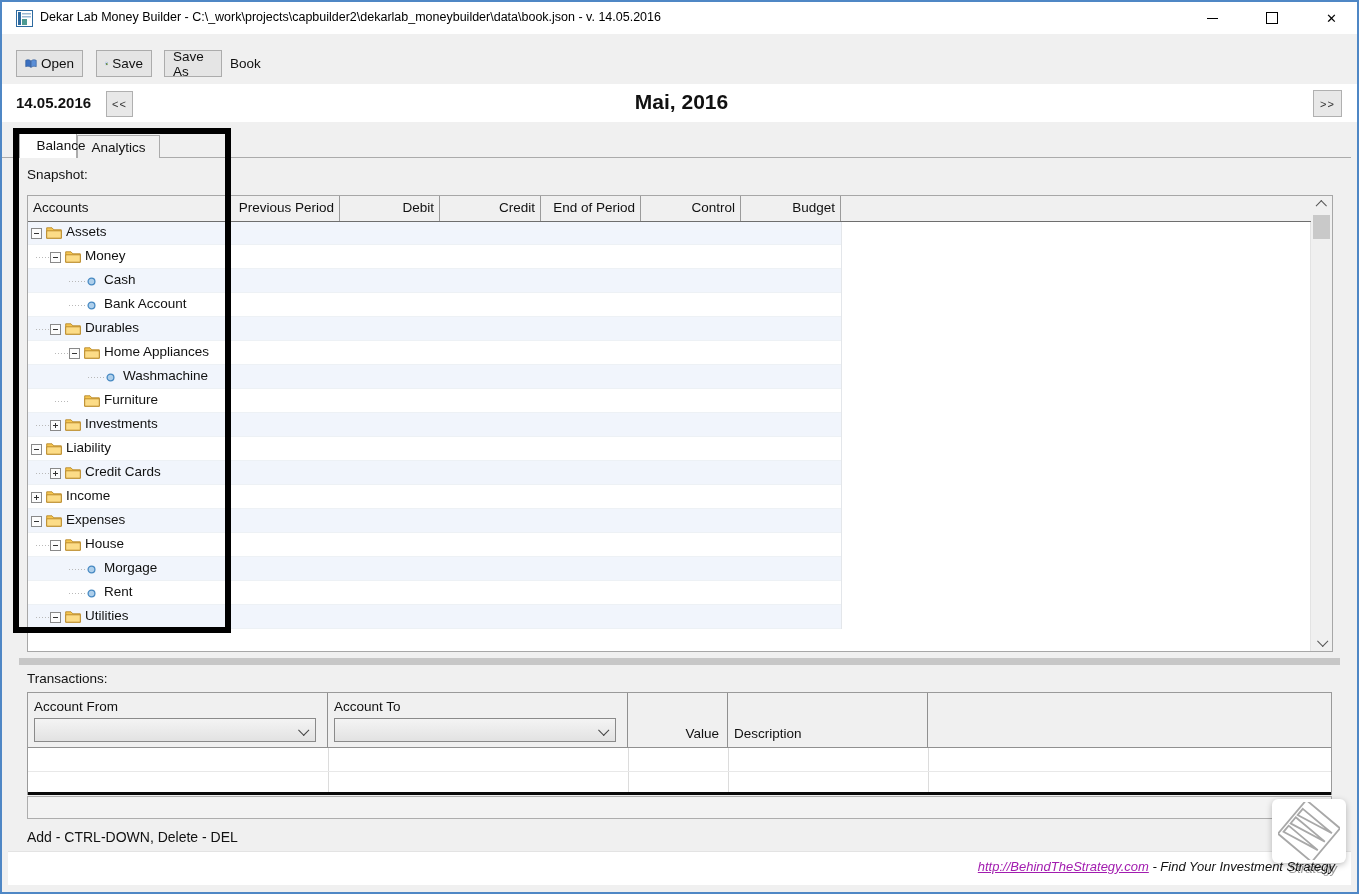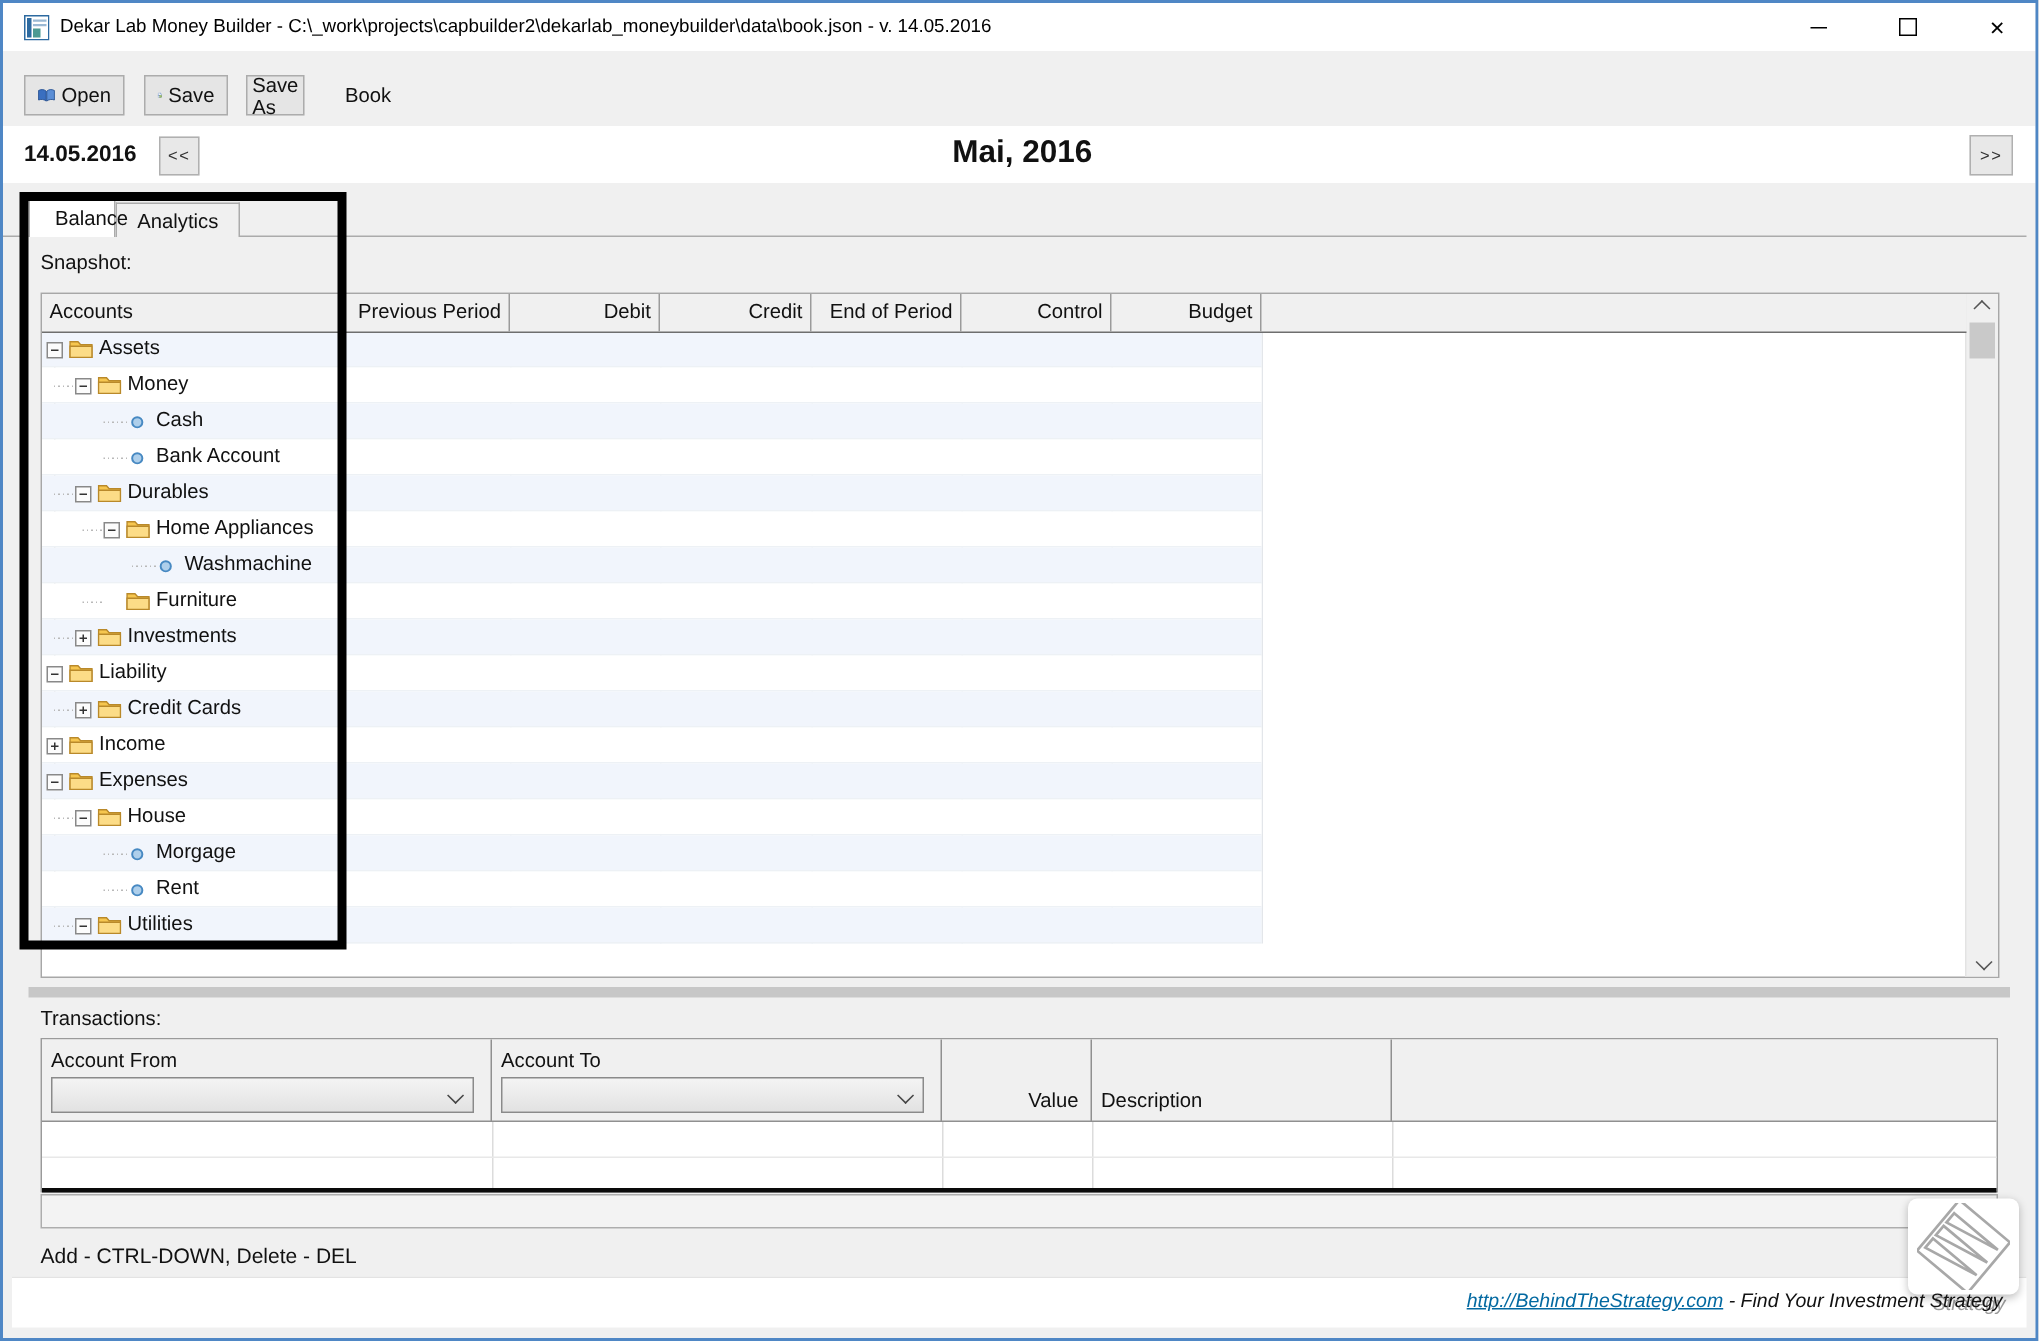--- a/index.html
+++ b/index.html
@@ -11,21 +11,21 @@
   #titlebar .ttl{position:absolute;left:38px;top:8px;font-size:12.5px;color:#000;white-space:nowrap;}
   .appicon{position:absolute;left:14px;top:8px;width:17px;height:17px;}
   .wbtn{position:absolute;top:0;width:45px;height:32px;display:flex;align-items:center;justify-content:center;color:#000;}
   #btn-min{left:1188px;} #btn-max{left:1247px;} #btn-close{left:1307px;}
   .glyph-min{display:block;width:11px;height:1px;background:#000;}
   .glyph-max{display:block;width:10px;height:10px;border:1px solid #000;}
   .glyph-close{font-size:13px;line-height:13px;}
   
   #toolbar{position:absolute;left:2px;top:34px;width:1355px;height:50px;background:#f0f0f0;border-bottom:1px solid #e2e2e2;}
   .tbtn{position:absolute;top:16px;height:27px;box-sizing:border-box;background:#e5e5e5;border:1px solid #acacac;display:flex;align-items:center;justify-content:center;gap:4px;font-size:13.5px;padding:0 8px;}
-  #btn-open{left:14px;width:67px;} #btn-save{left:94px;width:56px;} #btn-saveas{left:162px;width:39px;}
+  #btn-open{left:14px;width:67px;} #btn-save{left:94px;width:56px;} #btn-saveas{left:162px;width:58px;}
   #lbl-book{position:absolute;left:228px;top:22px;font-size:13.5px;}
   
   #datebar{position:absolute;left:2px;top:84px;width:1355px;height:38px;background:#fff;}
   #cur-date{position:absolute;left:14px;top:10px;font-size:15px;font-weight:bold;}
   .navbtn{position:absolute;box-sizing:border-box;background:#e8e8e8;border:1px solid #b0b0b0;font-size:11px;display:flex;align-items:center;justify-content:center;color:#333;letter-spacing:1px;}
   #btn-prev{left:104px;top:7px;width:27px;height:26px;}
   #btn-next{left:1311px;top:6px;width:29px;height:27px;}
   #period-title{position:absolute;left:0;top:6px;width:1359px;text-align:center;font-size:21px;font-weight:bold;}
   
   #tabline{position:absolute;left:2px;top:157px;width:1349px;height:1px;background:#ababab;}
@@ -70,21 +70,21 @@
   .combo{position:absolute;left:6px;top:25px;height:24px;box-sizing:border-box;background:linear-gradient(#f4f4f4,#e2e2e2);border:1px solid #8a8a8a;}
   .combo .chev{position:absolute;right:8px;top:8px;border-color:#444;}
   .vline{position:absolute;top:55px;width:1px;height:46px;background:#dcdcdc;}
   .rowsep{position:absolute;left:0;top:78px;width:100%;height:1px;background:#e8e8e8;}
   #blackline{position:absolute;left:0;top:99px;width:100%;height:3px;background:#0a0a0a;}
   #hscroll{position:absolute;left:27px;top:796px;width:1305px;height:23px;box-sizing:border-box;background:#f3f3f3;border:1px solid #adadad;}
   #lbl-add{position:absolute;left:27px;top:829px;font-size:14px;}
   
   #footer{position:absolute;left:8px;top:851px;width:1343px;height:33px;background:#fff;border-top:1px solid #e3e3e3;}
   #footer .line{position:absolute;right:16px;top:7px;font-size:13px;font-style:italic;white-space:nowrap;z-index:2;}
-  #footer a{color:#0369a1;margin-left:44px;}
+  #footer a{color:#a21caf;margin-left:44px;}
   #wmark{position:absolute;right:14px;top:9px;font-size:13px;font-style:italic;color:#9a9a9a;z-index:1;}
   #logocard{position:absolute;left:1272px;top:799px;width:74px;height:64px;background:#fff;border-radius:6px;box-shadow:0 2px 6px rgba(0,0,0,.25);z-index:1;display:flex;align-items:center;justify-content:center;}
 </style>
 </head>
 <body>
 
 <div id="app">
   <div class="winborder"></div>
 
   <div id="titlebar">

